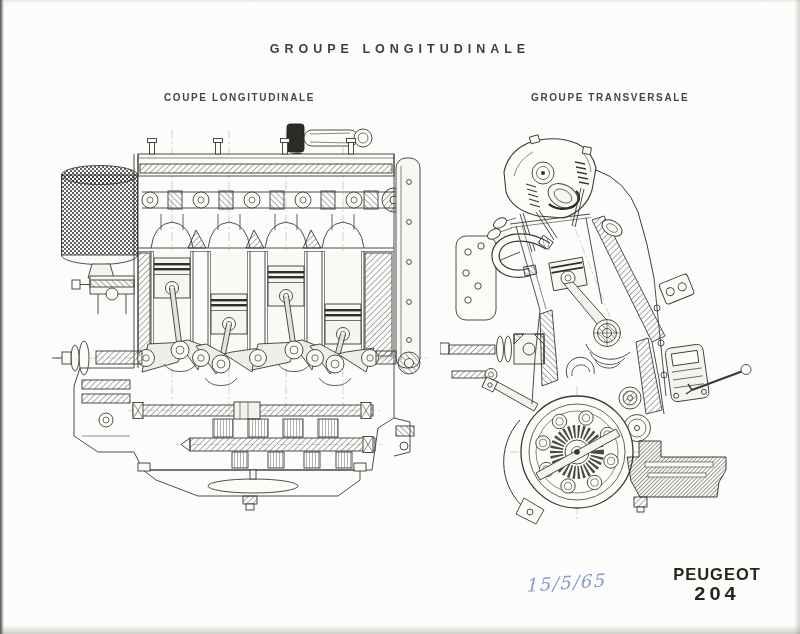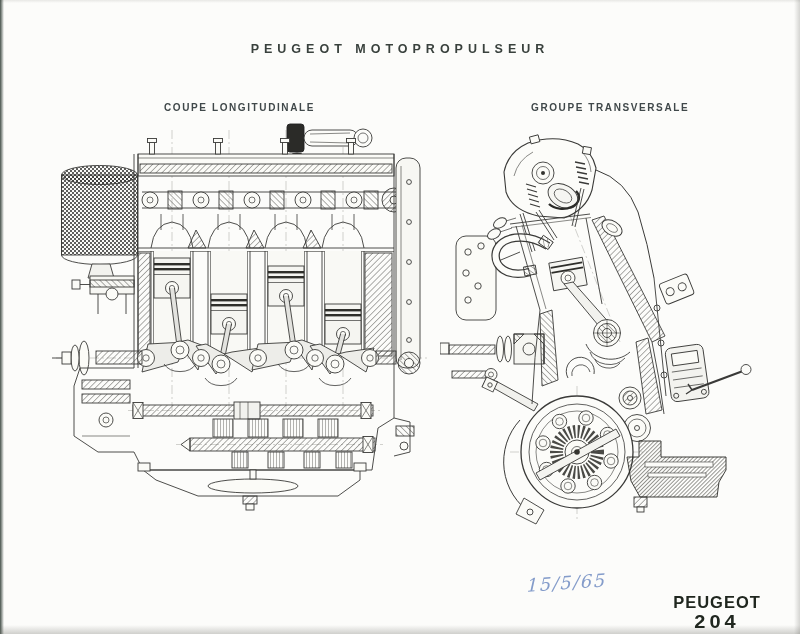--- a/index.html
+++ b/index.html
@@ -18,52 +18,52 @@
     background:linear-gradient(to top, rgba(104,104,98,.30), rgba(104,104,98,0));}
   .edge-top{position:absolute;left:0;top:0;width:100%;height:3px;
     background:linear-gradient(to bottom, rgba(140,140,134,.18), rgba(140,140,134,0));}
 
   .title{
     position:absolute;top:42px;left:0;right:0;text-align:center;
     font-size:12.5px;font-weight:700;letter-spacing:5px;color:#39413d;
   }
   .caption{
     position:absolute;top:92px;font-size:10px;font-weight:600;
-    letter-spacing:1.6px;color:#40484a;white-space:nowrap;margin-top:10px;
+    letter-spacing:1.6px;color:#40484a;white-space:nowrap;
   }
   .caption.left{left:164px;}
   .caption.right{left:531px;}
 
   .handwriting{
     position:absolute;left:527px;top:572px;
     font-family:"DejaVu Serif", serif;font-style:italic;
     font-size:18px;color:#7a94c6;letter-spacing:1.5px;
     transform:rotate(-4deg) skewX(-6deg);opacity:.92;
   }
   .logo{
     position:absolute;left:668px;top:566px;width:98px;text-align:center;
-    color:#20271f;line-height:1;margin-top:28px;
+    color:#20271f;line-height:1;
   }
   .logo .brand{font-size:16.5px;font-weight:800;letter-spacing:1px;display:block;transform:scaleY(.95);}
   .logo .model{font-size:20px;font-weight:800;letter-spacing:4px;display:block;margin-top:1px;transform:scaleY(.9);}
 
   svg{position:absolute;}
   .fig-left{left:38px;top:118px;}
   .fig-right{left:440px;top:128px;}
 </style>
 </head>
 <body>
 
 <div class="photo">
   <div class="edge-top"></div>
   <div class="edge-left"></div>
   <div class="edge-right"></div>
   <div class="edge-bottom"></div>
 
-  <div class="title">PEUGEOT MOTOPROPULSEUR</div>
+  <div class="title">GROUPE LONGITUDINALE</div>
   <div class="caption left">COUPE LONGITUDINALE</div>
   <div class="caption right">GROUPE TRANSVERSALE</div>
 
   <svg class="fig-left" width="400" height="410" viewBox="0 0 400 410" fill="none" stroke="#3a3a38" stroke-width="0.9">
     <defs>
       <pattern id="hA" width="4.2" height="4.2" patternUnits="userSpaceOnUse" patternTransform="rotate(45)">
         <line x1="0" y1="0" x2="0" y2="4.2" stroke="#4a4a46" stroke-width="0.9"></line>
       </pattern>
       <pattern id="hB" width="4.2" height="4.2" patternUnits="userSpaceOnUse" patternTransform="rotate(-45)">
         <line x1="0" y1="0" x2="0" y2="4.2" stroke="#4a4a46" stroke-width="0.9"></line>

